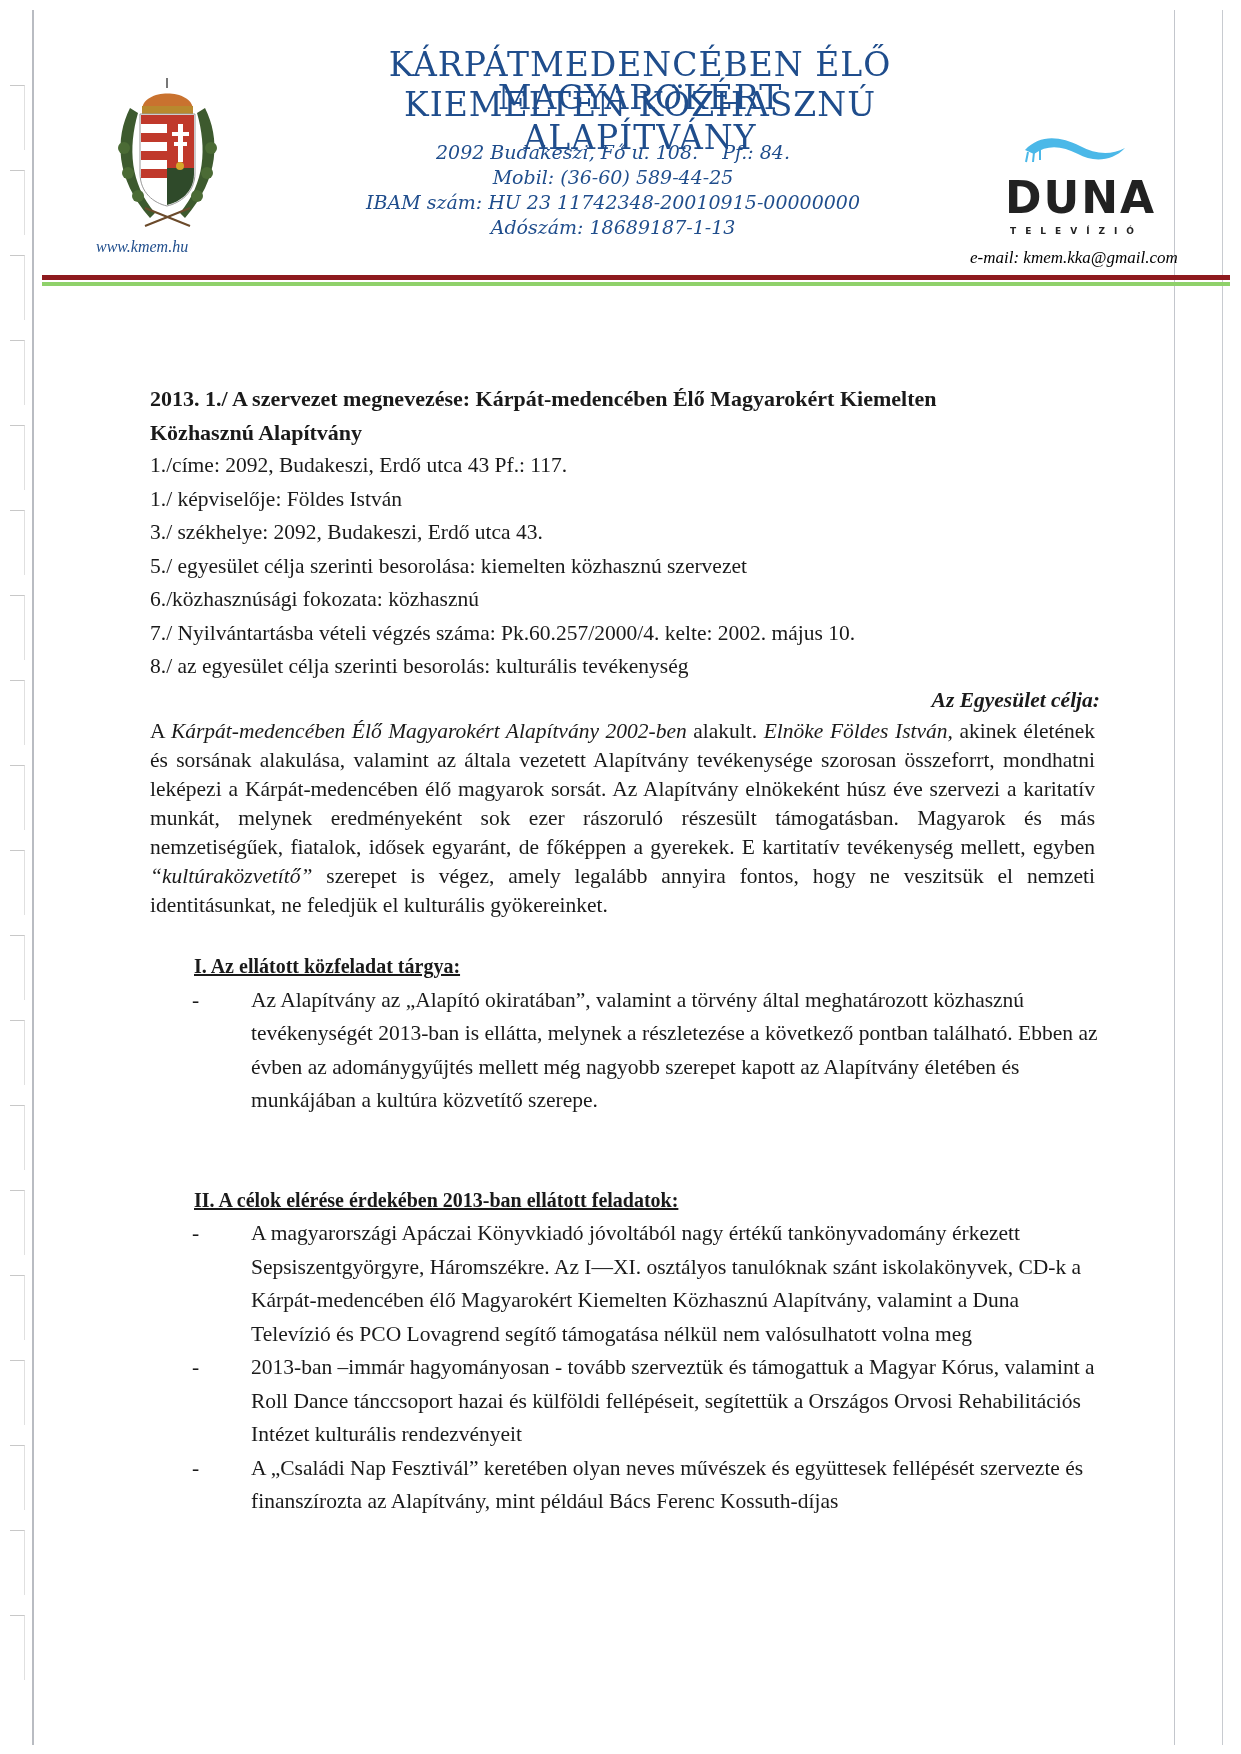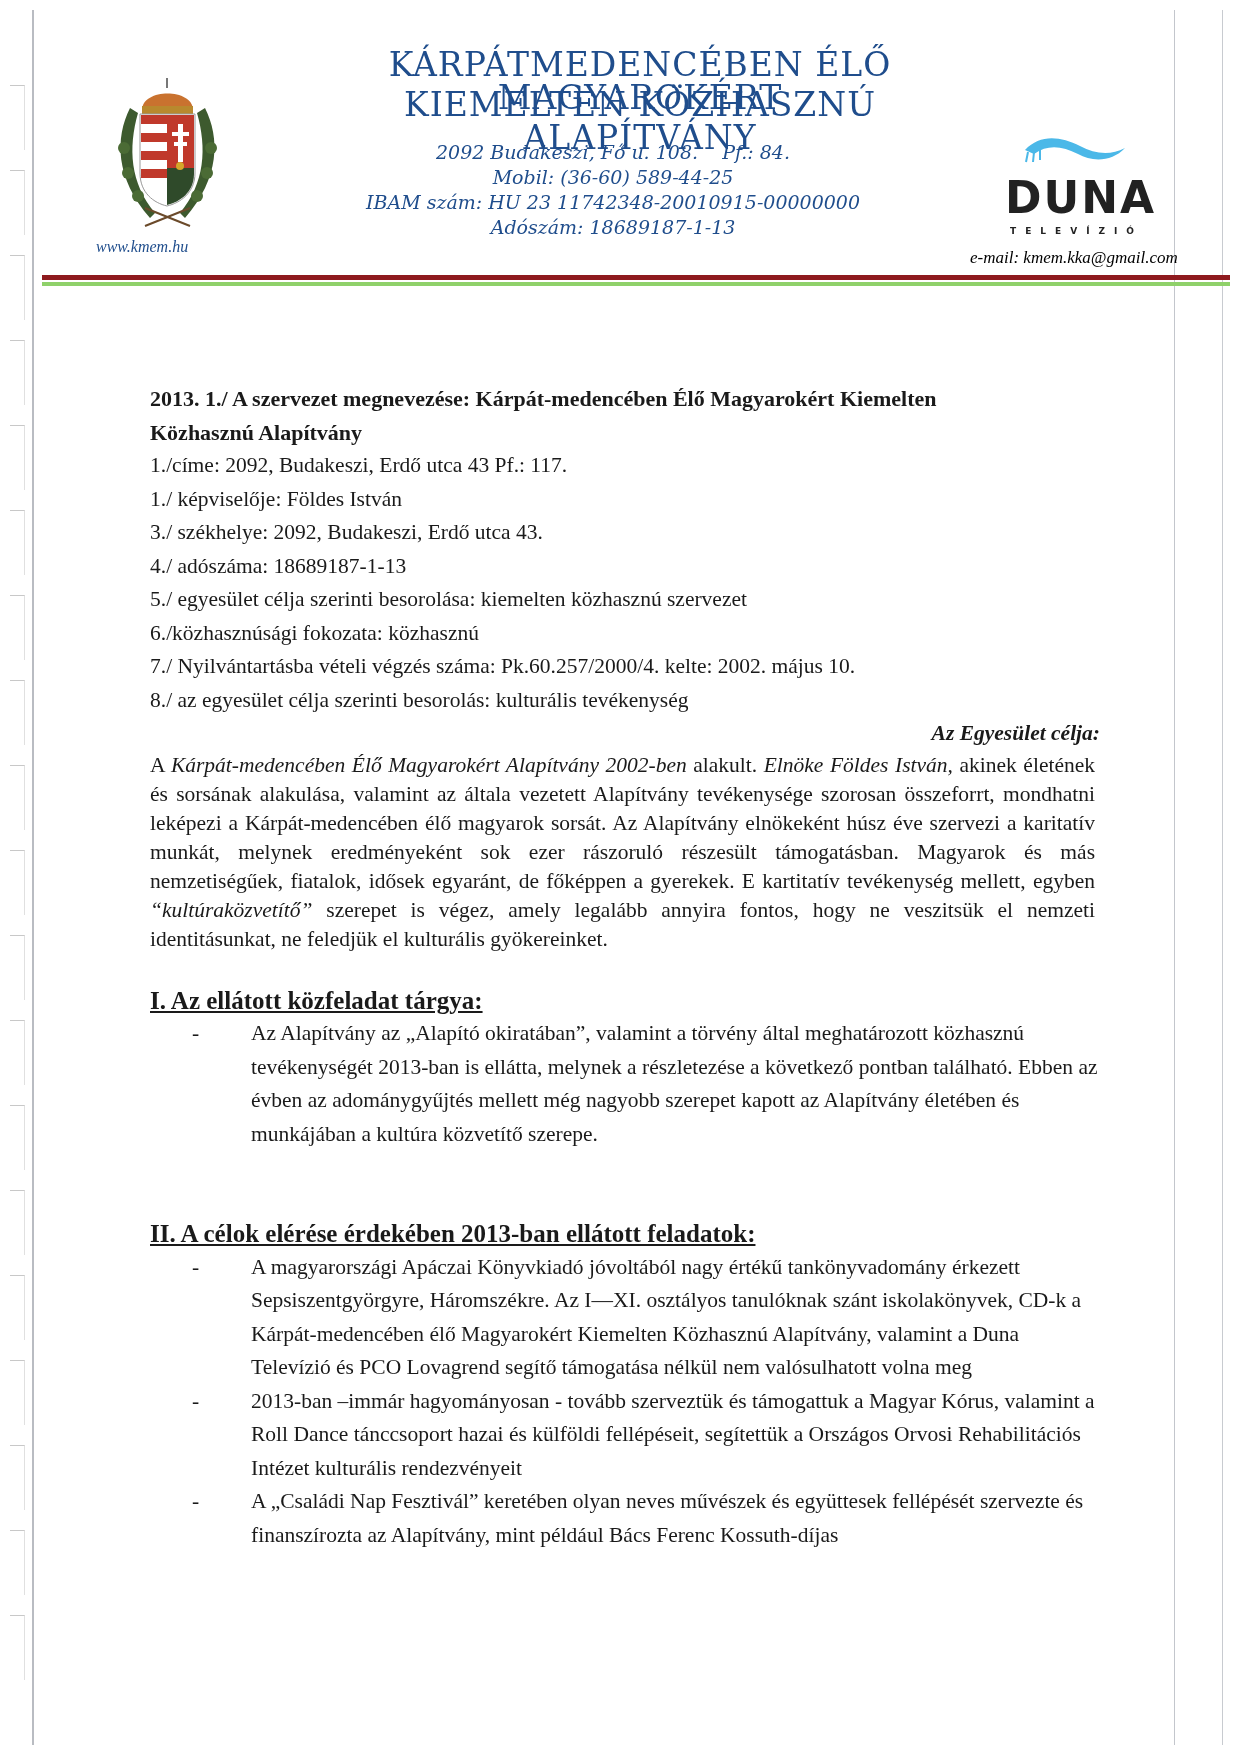--- a/index.html
+++ b/index.html
@@ -32,21 +32,21 @@
   .rule-red { position: absolute; left: 42px; top: 275px; width: 1188px; height: 5px; background: #8e1a1e; }
   .rule-green { position: absolute; left: 42px; top: 282px; width: 1188px; height: 4px; background: #8fd16a; }
 
   
   .body { position: absolute; left: 150px; top: 382px; width: 950px; font-size: 21.5px; line-height: 33.5px; }
   .title-line { font-weight: bold; font-size: 22px; }
   .title-line2 { font-weight: bold; font-size: 22px; }
   .item { white-space: nowrap; }
   .heading-u { font-weight: bold; font-style: italic; text-align: right; }
   .justify { text-align: justify; text-align-last: left; line-height: 29px; width: 945px; }
-  .section-h { font-weight: bold; text-decoration: underline; font-size: 25px; }
+  .section-h { font-weight: bold; text-decoration: underline; font-size: 20px; margin-left: 44px; }
   .bullet { display: flex; line-height: 33.5px; }
   .bullet .dash { width: 45px; padding-left: 42px; flex: none; }
   .bullet .txt { flex: 1; padding-left: 14px; }
   i { font-style: italic; }
 </style>
 </head>
 <body>
 
 <div class="scan-left-line"></div>
 <div class="scan-right-line1"></div>
@@ -126,21 +126,20 @@
 </header>
 
 <main class="body">
   <div class="title-line">2013.  1./ A szervezet megnevezése: Kárpát-medencében Élő Magyarokért Kiemelten</div>
   <div class="title-line2">Közhasznú Alapítvány</div>
 
   <div>
     <div class="item">1./címe: 2092, Budakeszi, Erdő utca 43 Pf.: 117.</div>
     <div class="item">1./ képviselője: Földes István</div>
     <div class="item">3./ székhelye: 2092, Budakeszi, Erdő utca 43.</div>
-    <div class="item">4./ adószáma: 18689187-1-13</div>
     <div class="item">5./ egyesület célja szerinti besorolása: kiemelten közhasznú szervezet</div>
     <div class="item">6./közhasznúsági fokozata: közhasznú</div>
     <div class="item">7./ Nyilvántartásba vételi végzés száma: Pk.60.257/2000/4. kelte: 2002. május 10.</div>
     <div class="item">8./ az egyesület célja szerinti besorolás: kulturális tevékenység</div>
   </div>
 
   <div class="heading-u">Az Egyesület célja:</div>
   <p class="justify" style="margin:0"><span>A </span><i>Kárpát-medencében Élő Magyarokért Alapítvány 2002-ben</i><span> alakult. </span><i>Elnöke Földes István,</i><span> akinek életének és sorsának alakulása, valamint az általa vezetett Alapítvány tevékenysége szorosan összeforrt, mondhatni leképezi a Kárpát-medencében élő magyarok sorsát. Az Alapítvány elnökeként húsz éve szervezi a karitatív munkát, melynek eredményeként sok ezer rászoruló részesült támogatásban. Magyarok és más nemzetiségűek, fiatalok, idősek egyaránt, de főképpen a gyerekek. E kartitatív tevékenység mellett, egyben </span><i>“kultúraközvetítő”</i><span> szerepet is végez, amely legalább annyira fontos, hogy ne veszitsük el nemzeti identitásunkat, ne feledjük el kulturális gyökereinket.</span></p>
 
   <div style="height:30px"></div>

